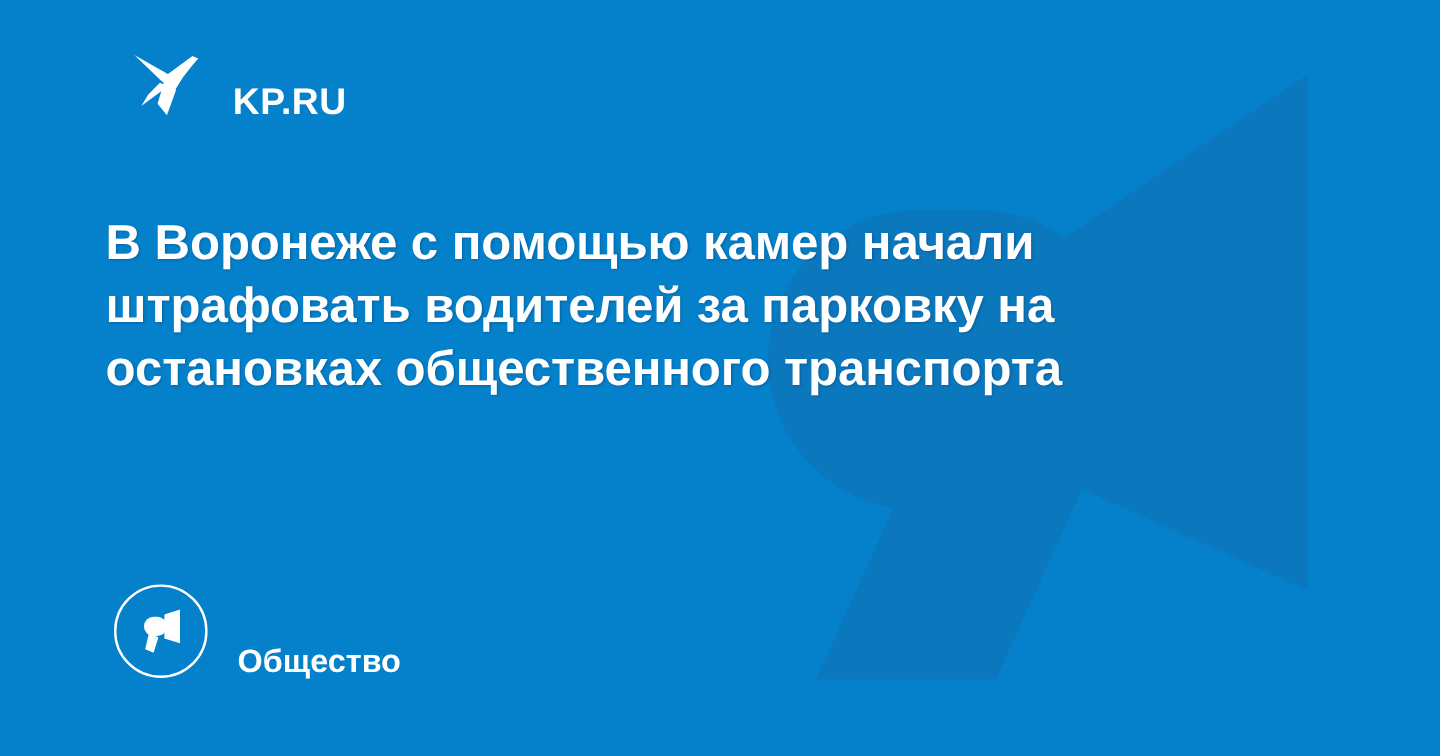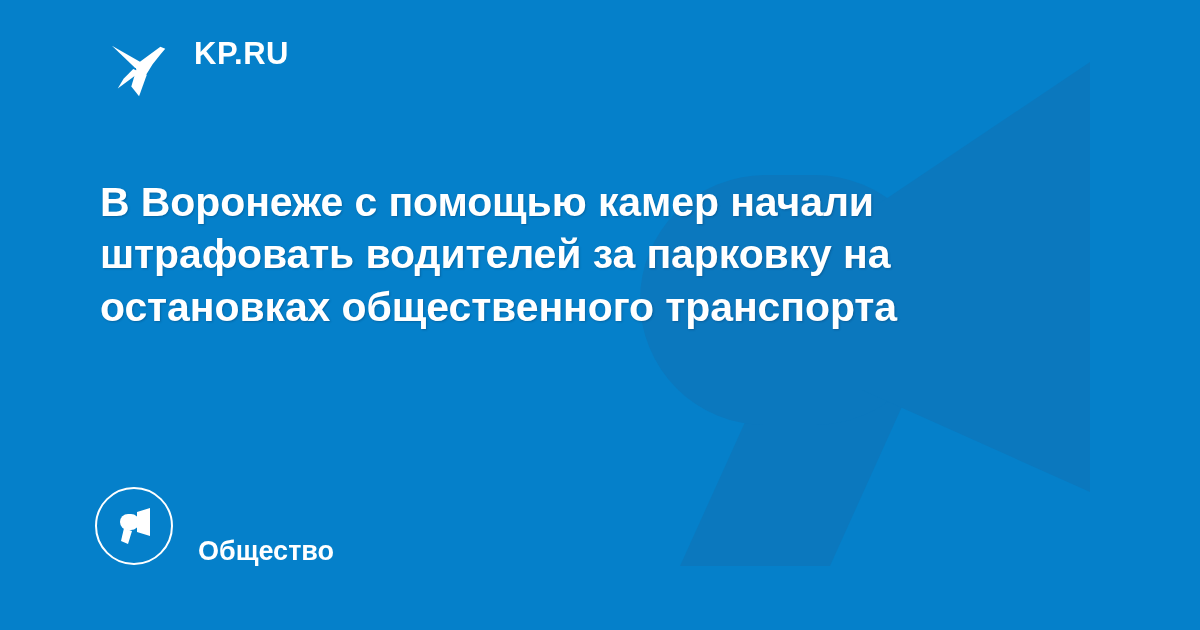--- a/index.html
+++ b/index.html
@@ -23,38 +23,38 @@
     height:630px;
     pointer-events:none;
   }
 
   
   #header {
     position:absolute;
     left:110px;
     top:38px;
     display:flex;
-    align-items:flex-start;
+    align-items:flex-end;
     gap:22px;
     z-index:4;
   }
   #bird-icon { width:62px; height:62px; display:block; }
   #brand-text {
     color:#ffffff;
     font-size:31px;
     font-weight:bold;
     letter-spacing:0.5px;
     line-height:1;
     white-space:nowrap;
   }
 
   
   #headline {
     position:absolute;
-    left:100px;
+    left:88px;
     top:176px;
     width:970px;
     color:#ffffff;
     font-size:41px;
     font-weight:bold;
     line-height:1.28;
     letter-spacing:-0.1px;
     text-shadow:1px 1px 2px rgba(0,40,80,0.30);
     z-index:4;
   }

